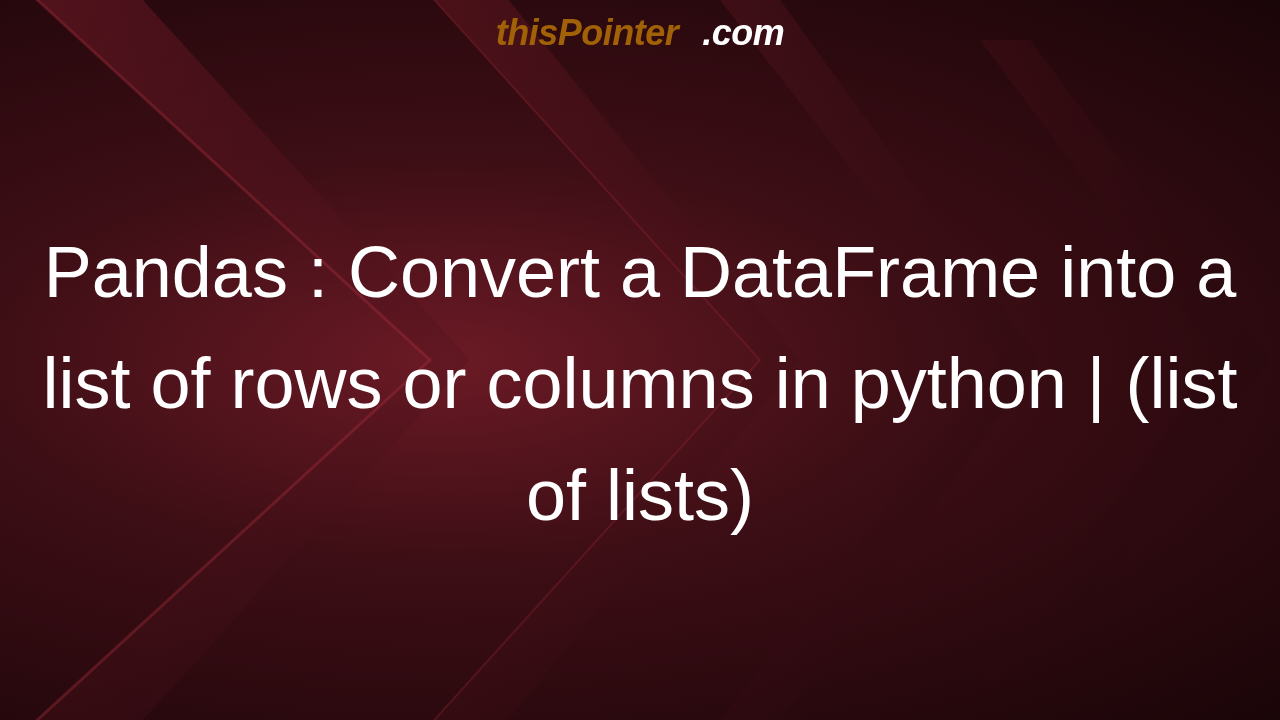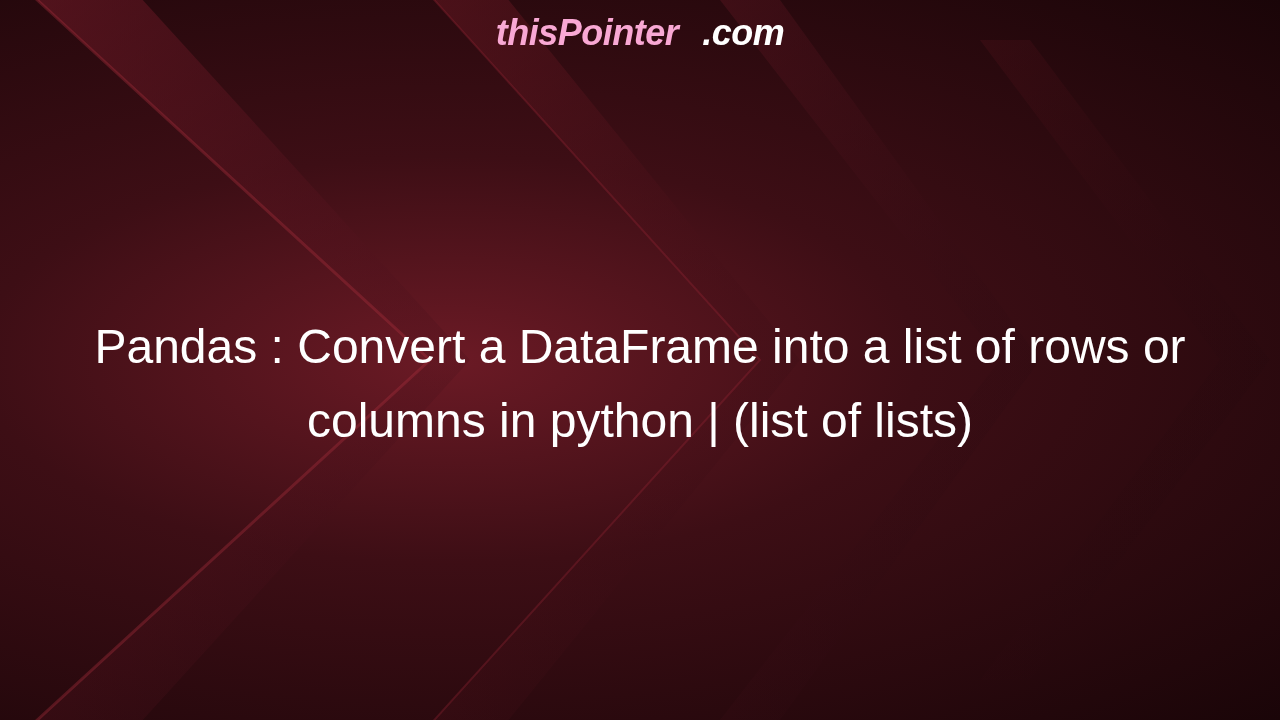--- a/index.html
+++ b/index.html
@@ -43,42 +43,42 @@
     left: 50%;
     transform: translateX(-50%);
     font-family: 'Segoe UI', Arial, sans-serif;
     font-weight: 900;
     font-style: italic;
     font-size: 36px;
     letter-spacing: -0.5px;
     z-index: 10;
   }
   .logo-main {
-    color: #f9a8d4;
+    color: #a16207;
   }
   .logo-suffix {
     color: #ffffff;
     margin-left: 24px;
   }
   .title {
     position: absolute;
     top: 64px;
     left: 0;
     width: 1280px;
     height: 640px;
     display: flex;
     align-items: center;
     justify-content: center;
     padding: 0 30px;
     z-index: 10;
   }
   .title h1 {
     color: #ffffff;
     font-weight: 300;
-    font-size: 48px;
+    font-size: 72px;
     line-height: 1.55;
     text-align: center;
     letter-spacing: 0px;
   }
 </style>
 </head>
 <body>
 
 <div class="bg-container">
   <div class="chev chev1">

